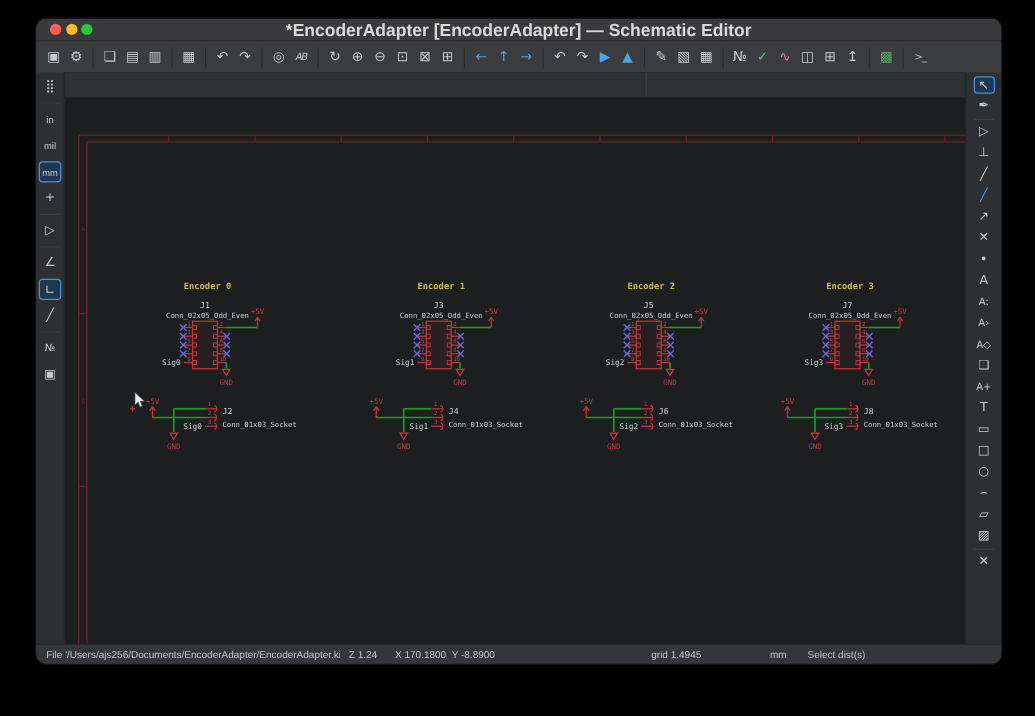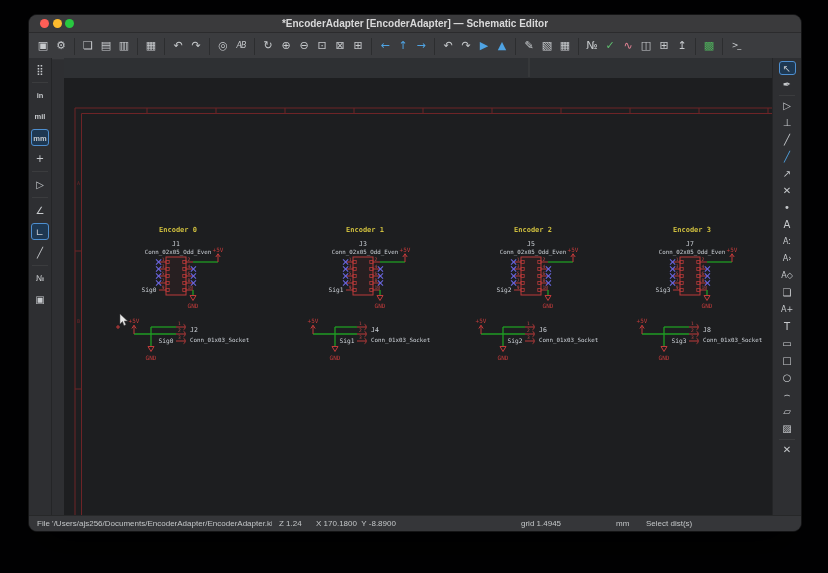--- a/index.html
+++ b/index.html
@@ -6,43 +6,43 @@
   .stage{position:relative;width:828px;height:573px;background:#020203;overflow:hidden;
          font-family:"Liberation Sans",sans-serif;}
   .window{position:absolute;left:28px;top:14px;width:772px;height:516px;background:#2e2f32;
           border-radius:9px;overflow:hidden;border:1px solid #141415;
           box-shadow:0 20px 45px rgba(0,0,0,.75);}
   
   .titlebar{position:relative;height:17px;background:#3a3a3c;border-bottom:1px solid #2b2b2d;}
   .lights{position:absolute;left:11px;top:4px;display:flex;gap:3.5px;}
   .light{width:9px;height:9px;border-radius:50%;}
   .title{position:absolute;left:0;right:0;top:0;height:17px;line-height:18px;text-align:center;
-         font-size:10px;font-weight:bold;color:#d9d9da;white-space:nowrap;}
+         font-size:14px;font-weight:bold;color:#d9d9da;white-space:nowrap;}
   
   .toolbar-top{height:26px;background:#3b3c3f;display:flex;align-items:center;padding-left:6px;gap:2px;
                border-bottom:1px solid #323336;}
   .ticon{width:16px;height:16px;line-height:16px;text-align:center;border-radius:3px;
          font-family:"DejaVu Sans",sans-serif;font-size:11px;color:#c7cacd;flex:0 0 auto;cursor:default;}
   .ticon.small{font-size:8px;letter-spacing:-1px;font-style:italic;}
   .tsep{width:1px;height:17px;background:#2c2d2f;margin:0 3px;flex:0 0 auto;}
   
   .workspace{position:absolute;top:43px;left:0;right:0;bottom:15px;display:flex;}
   .toolbar-left{width:22px;background:#2e2f32;border-right:1px solid #242527;display:flex;
                 flex-direction:column;align-items:center;padding-top:3px;gap:4px;}
   .licon{width:18px;height:17px;line-height:17px;text-align:center;border-radius:3px;box-sizing:border-box;
          font-family:"DejaVu Sans",sans-serif;font-size:10px;color:#c7cacd;}
-  .licon.txt{font-size:7.5px;font-weight:bold;font-family:"Liberation Sans",sans-serif;}
+  .licon.txt{font-size:7.5px;font-weight:normal;font-family:"Liberation Sans",sans-serif;}
   .lsep{width:16px;height:1px;background:#3b3c3e;}
   .toolbar-right{width:28px;background:#2e2f32;border-left:1px solid #242527;display:flex;
                  flex-direction:column;align-items:center;padding-top:3px;gap:3px;}
   .ricon{width:17px;height:14px;line-height:14px;text-align:center;border-radius:3px;box-sizing:border-box;
          font-family:"DejaVu Sans",sans-serif;font-size:10px;color:#c7cacd;}
   .ricon.small,.licon.small{font-size:8px;}
   .sel{background:#1e3852;border:1px solid #4e8fd0;}
-  .canvas{position:relative;flex:1;background:#1d1e20;overflow:hidden;margin-left:12px;}
+  .canvas{position:relative;flex:1;background:#1d1e20;overflow:hidden;}
   .canvas svg{position:absolute;left:0;top:0;}
   
   .statusbar{position:absolute;left:0;right:0;bottom:0;height:15px;background:#353639;
              border-top:1px solid #272829;}
   .sb{position:absolute;top:0;height:15px;line-height:16px;font-size:8px;color:#c3c6c8;white-space:nowrap;}
   .sb-file{left:8px;max-width:235px;overflow:hidden;}
   .sb-zoom{left:250px;} .sb-pos{left:287px;} .sb-delta{left:376px;}
   .sb-grid{left:492px;} .sb-units{left:587px;} .sb-msg{left:617px;}
 </style>
 </head>

